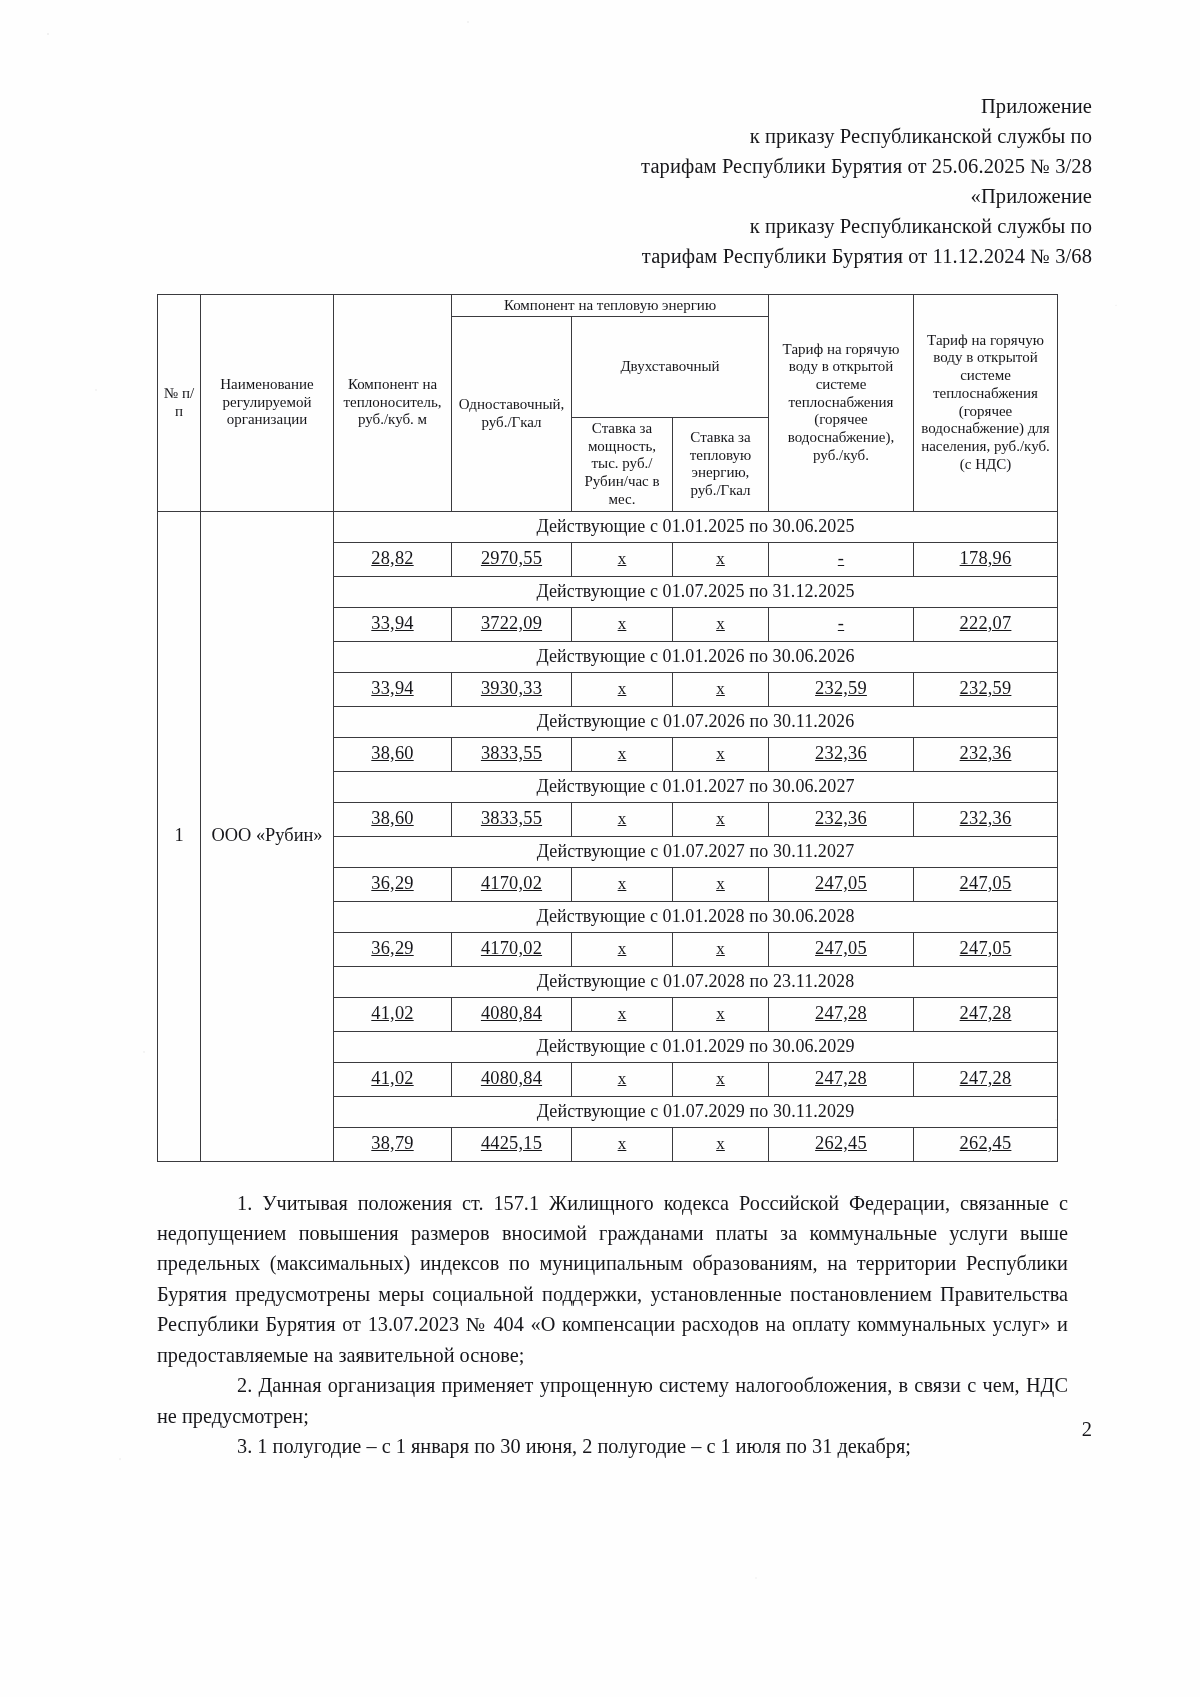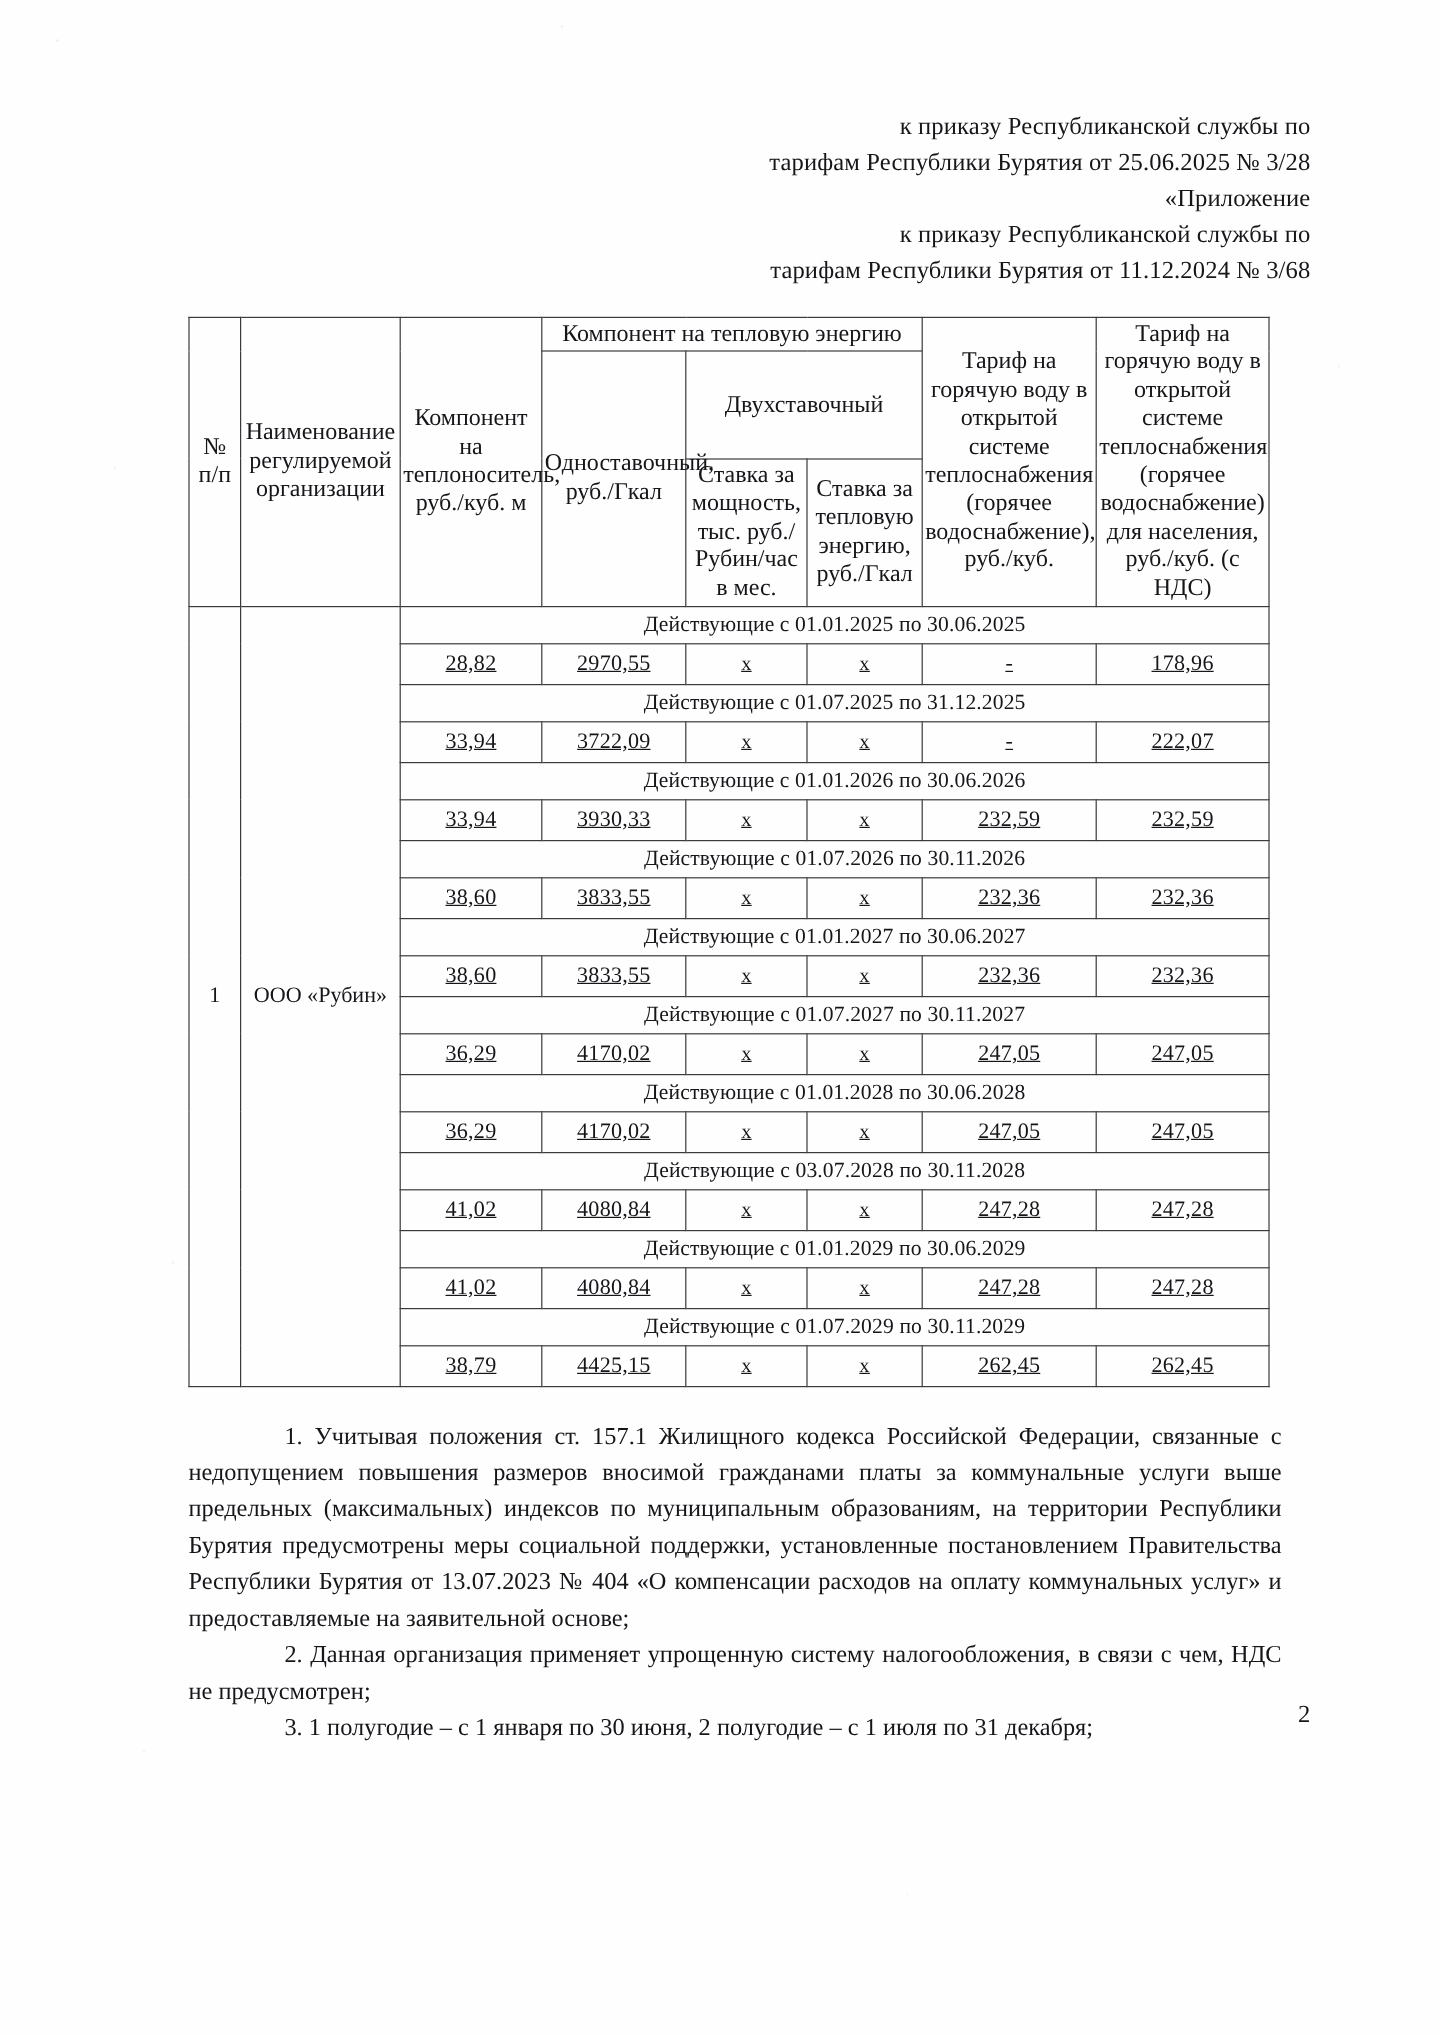--- a/index.html
+++ b/index.html
@@ -73,21 +73,21 @@
   table.tariff th,
   table.tariff td {
     border: 1.15px solid #3a3a3e;
     padding: 0;
     text-align: center;
     vertical-align: middle;
     font-weight: normal;
     line-height: 1.18;
   }
   table.tariff th {
-    font-size: 20px;
+    font-size: 15px;
     padding: 2px 2px;
   }
   .th-group { font-size: 17.4px; padding: 3px 0 4px 0; }
   .th-tall  { height: 212px; }
   .col-no     { width: 43px; }
   .col-org    { width: 133px; }
   .col-heat   { width: 118px; }
   .col-one    { width: 120px; }
   .col-pow    { width: 101px; }
   .col-ener   { width: 96px; }
@@ -128,20 +128,21 @@
     font-size: 20.5px;
   }
 </style>
 </head>
 <body>
 
 <div class="page">
   <div class="content">
 
     <div class="doc-header">
+      <div>Приложение</div>
       <div>к приказу Республиканской службы по</div>
       <div>тарифам Республики Бурятия от 25.06.2025 № 3/28</div>
       <div>«Приложение</div>
       <div>к приказу Республиканской службы по</div>
       <div>тарифам Республики Бурятия от 11.12.2024 № 3/68</div>
     </div>
 
 
     <div class="tbl-wrap">
       <table class="tariff">
@@ -247,21 +248,21 @@
             </tr>
             <tr>
               <td class="num">36,29</td>
               <td class="num">4170,02</td>
               <td class="num xmark">х</td>
               <td class="num xmark">х</td>
               <td class="num">247,05</td>
               <td class="num">247,05</td>
             </tr>
             <tr>
-              <td class="period" colspan="6">Действующие с 03.07.2028 по 30.11.2028</td>
+              <td class="period" colspan="6">Действующие с 01.07.2028 по 23.11.2028</td>
             </tr>
             <tr>
               <td class="num">41,02</td>
               <td class="num">4080,84</td>
               <td class="num xmark">х</td>
               <td class="num xmark">х</td>
               <td class="num">247,28</td>
               <td class="num">247,28</td>
             </tr>
             <tr>

